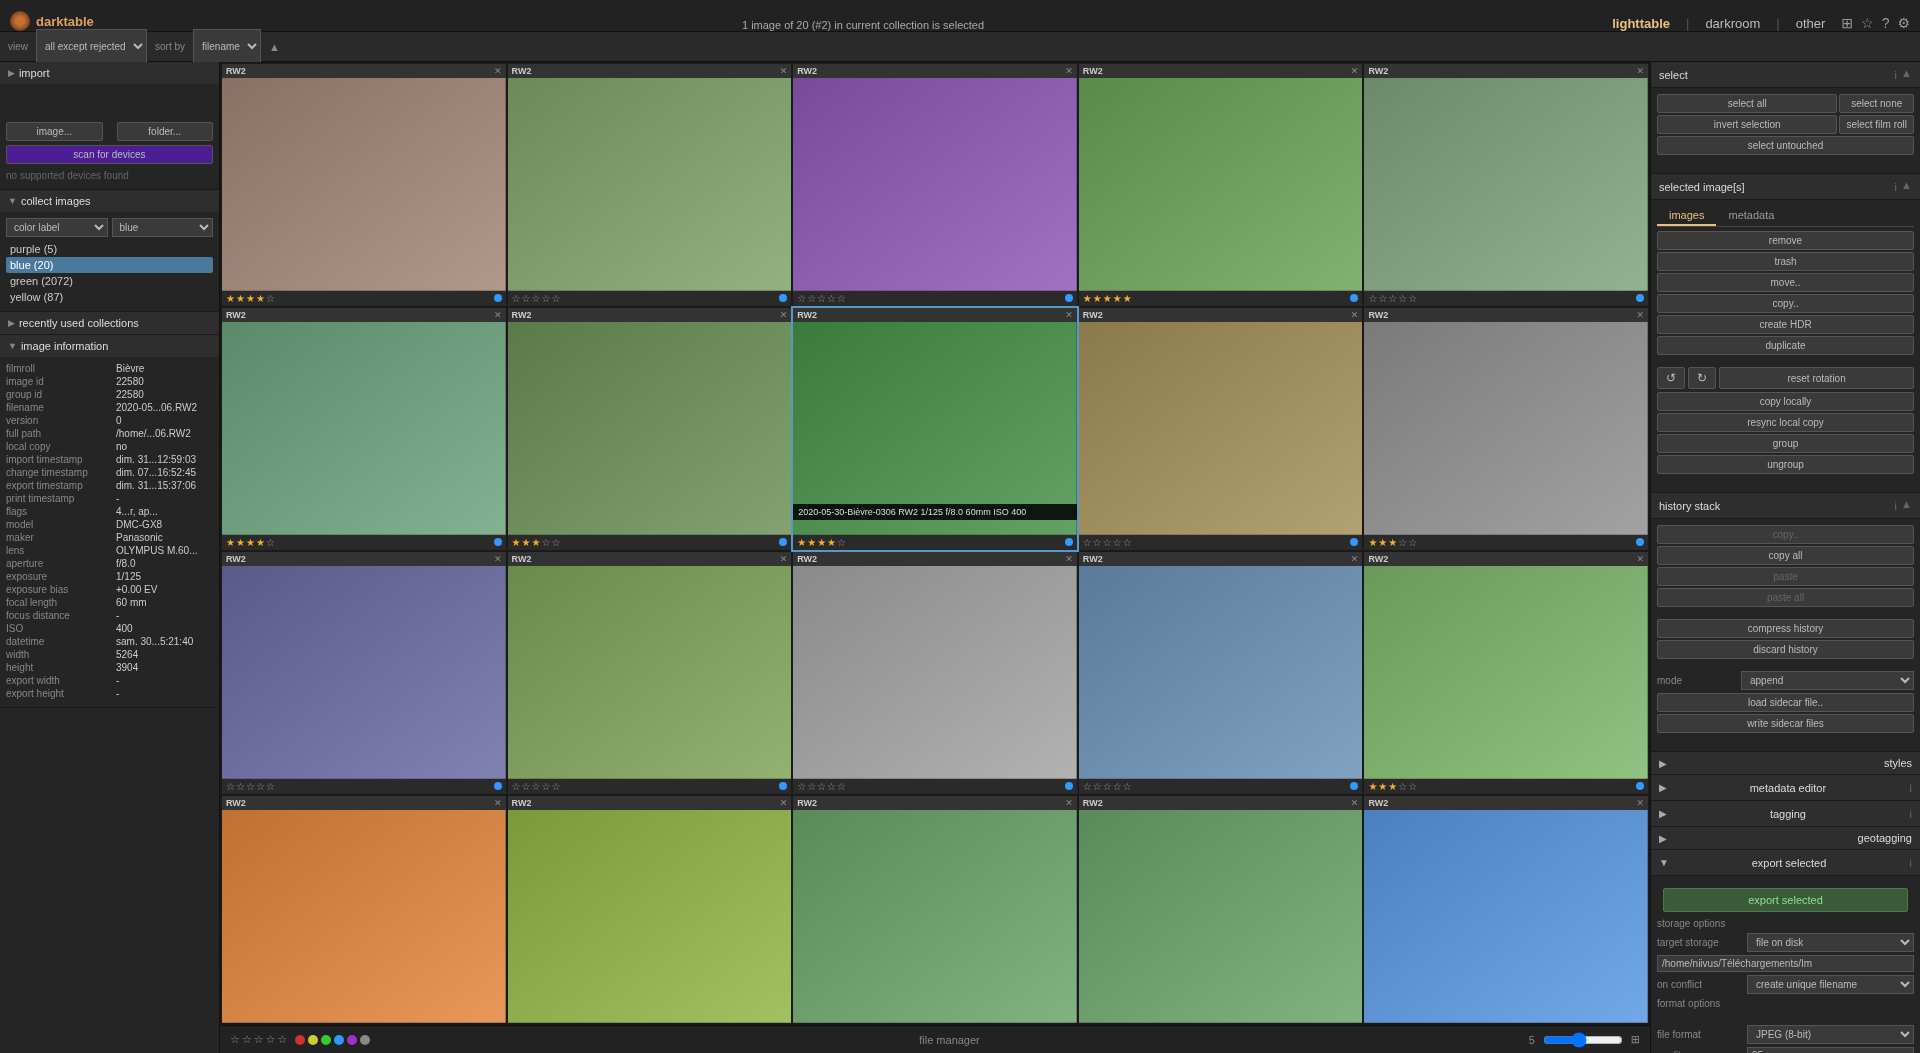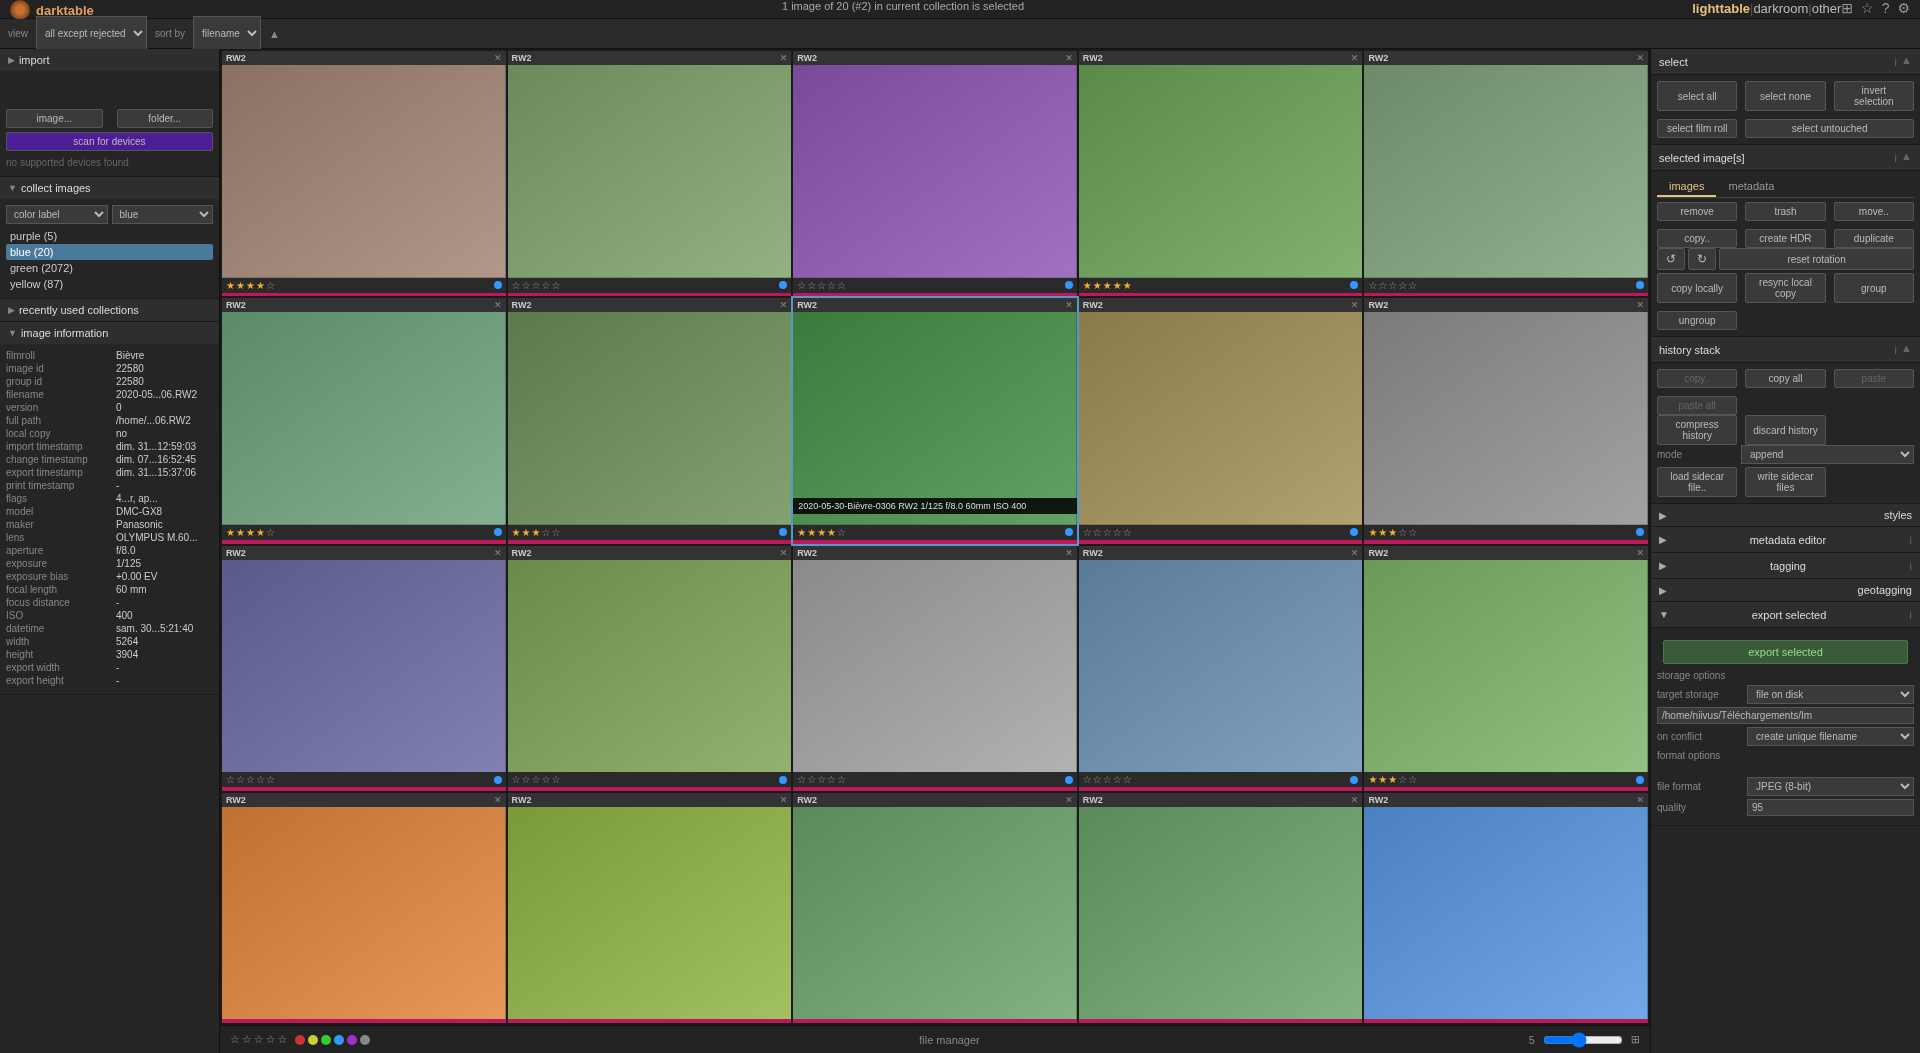--- a/index.html
+++ b/index.html
@@ -11,23 +11,23 @@
       width: 1920px;
       height: 1053px;
       overflow: hidden;
       display: flex;
       flex-direction: column;
     }
 
     
     .topbar {
       background: #222;
-      height: 19px;
-      display: flex;
-      align-items: flex-start;
+      height: 32px;
+      display: flex;
+      align-items: flex-end;
       padding: 0 10px;
       border-bottom: 1px solid #111;
       flex-shrink: 0;
     }
     .topbar-logo {
       display: flex;
       align-items: center;
       gap: 6px;
       color: #e0a060;
       font-size: 13px;
@@ -41,20 +41,21 @@
     }
     .topbar-center {
       flex: 1;
       text-align: center;
       color: #aaa;
       font-size: 11px;
     }
     .topbar-right {
       display: flex;
       align-items: center;
+      gap: 16px;
       color: #bbb;
       font-size: 13px;
     }
     .topbar-right .active-module {
       color: #e8c080;
       font-weight: bold;
     }
     .topbar-right .separator {
       color: #555;
     }
@@ -274,23 +275,23 @@
       font-size: 11px;
       color: #ddd;
       border-bottom: 1px solid #1a1a1a;
     }
     .right-section-header .title { font-size: 11px; color: #ddd; }
     .right-section-header .icons { display: flex; gap: 4px; color: #666; }
     .right-section-content { padding: 6px; border-bottom: 1px solid #1a1a1a; }
 
     .right-btn-grid {
       display: grid;
-      grid-template-columns: 1fr 1fr 1fr;
-      gap: 8px;
-      margin-bottom: 0;
+      grid-template-columns: 1fr;
+      gap: 2px;
+      margin-bottom: 12px;
     }
     .right-btn {
       background: #3a3a3a;
       color: #bbb;
       border: 1px solid #555;
       padding: 3px 6px;
       border-radius: 2px;
       cursor: pointer;
       font-size: 10px;
       text-align: center;

